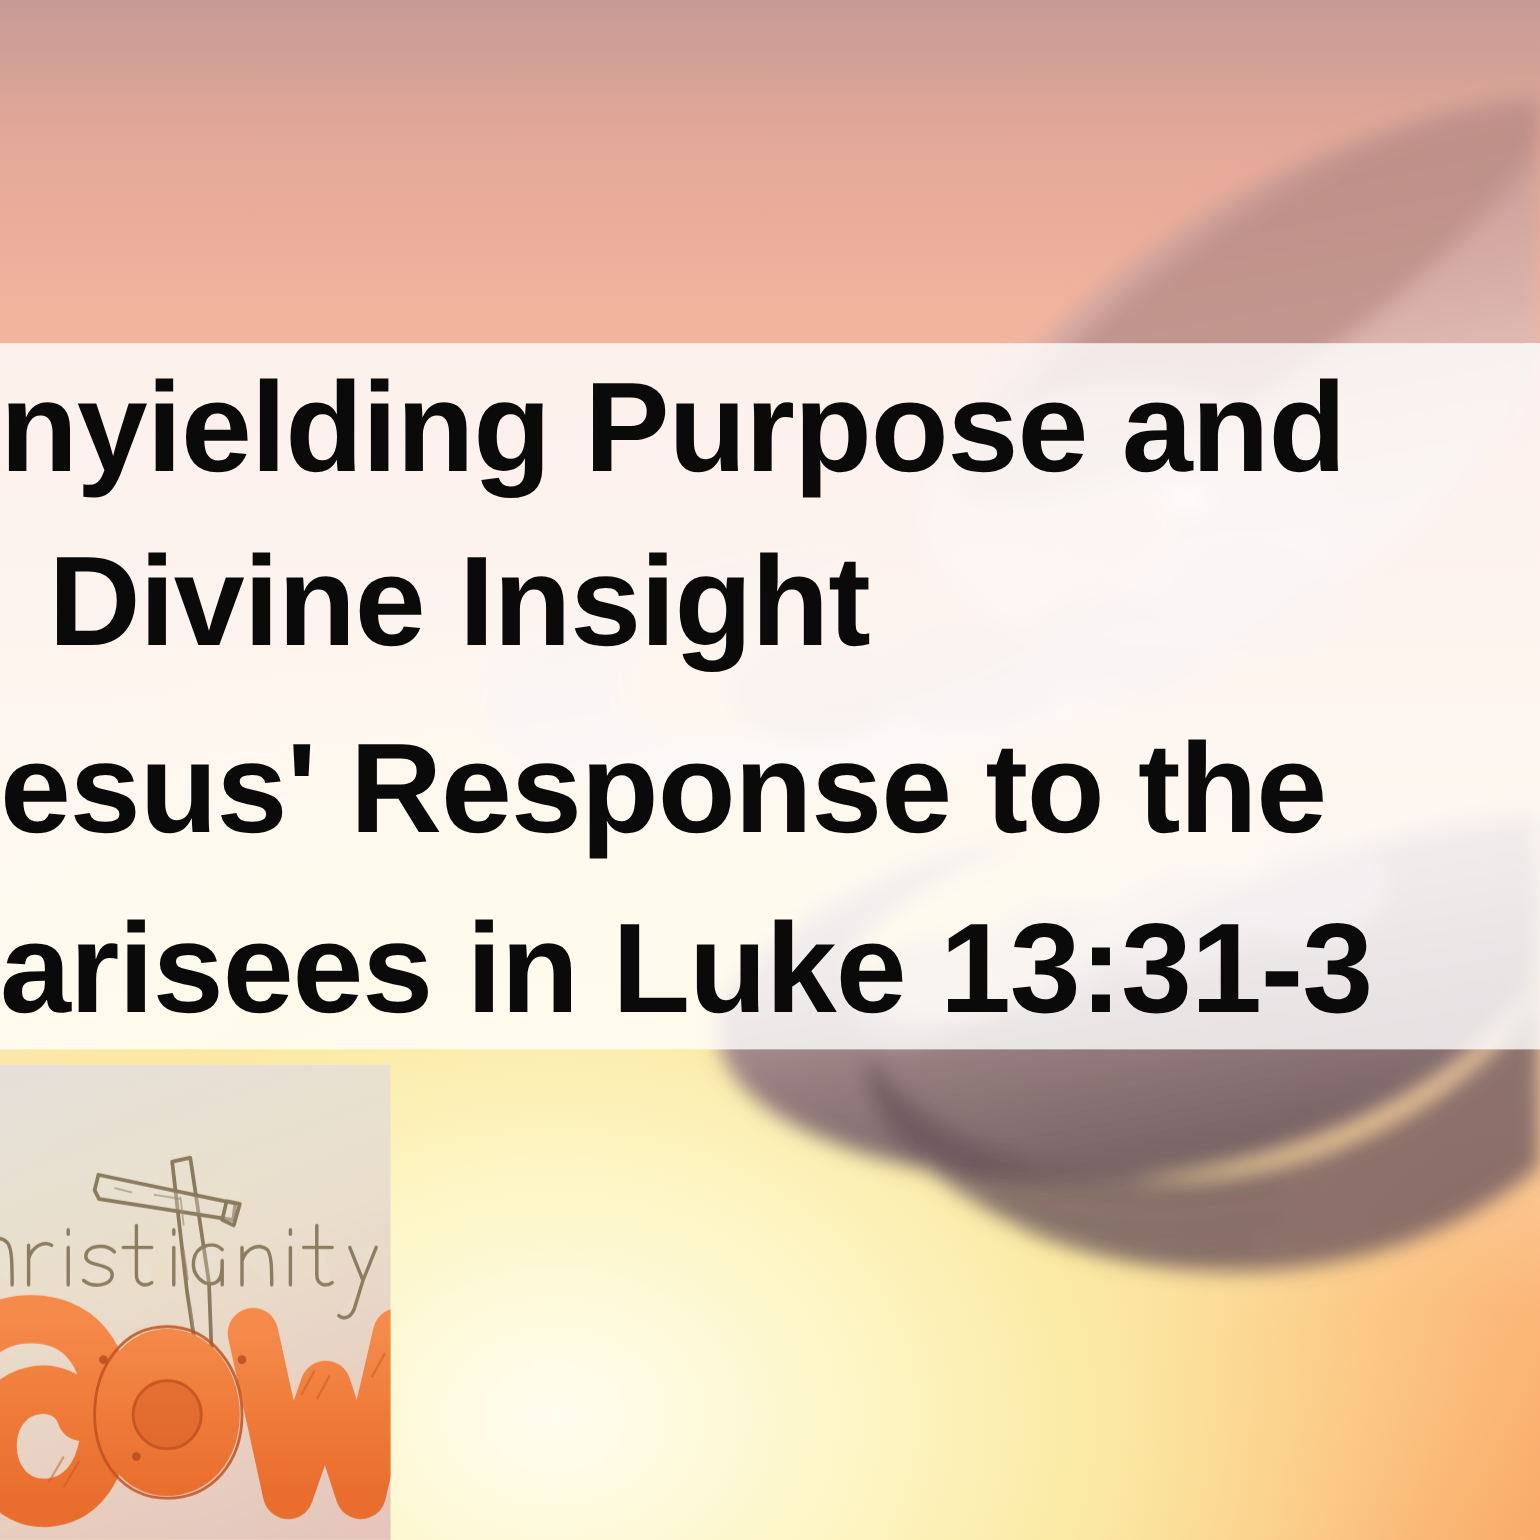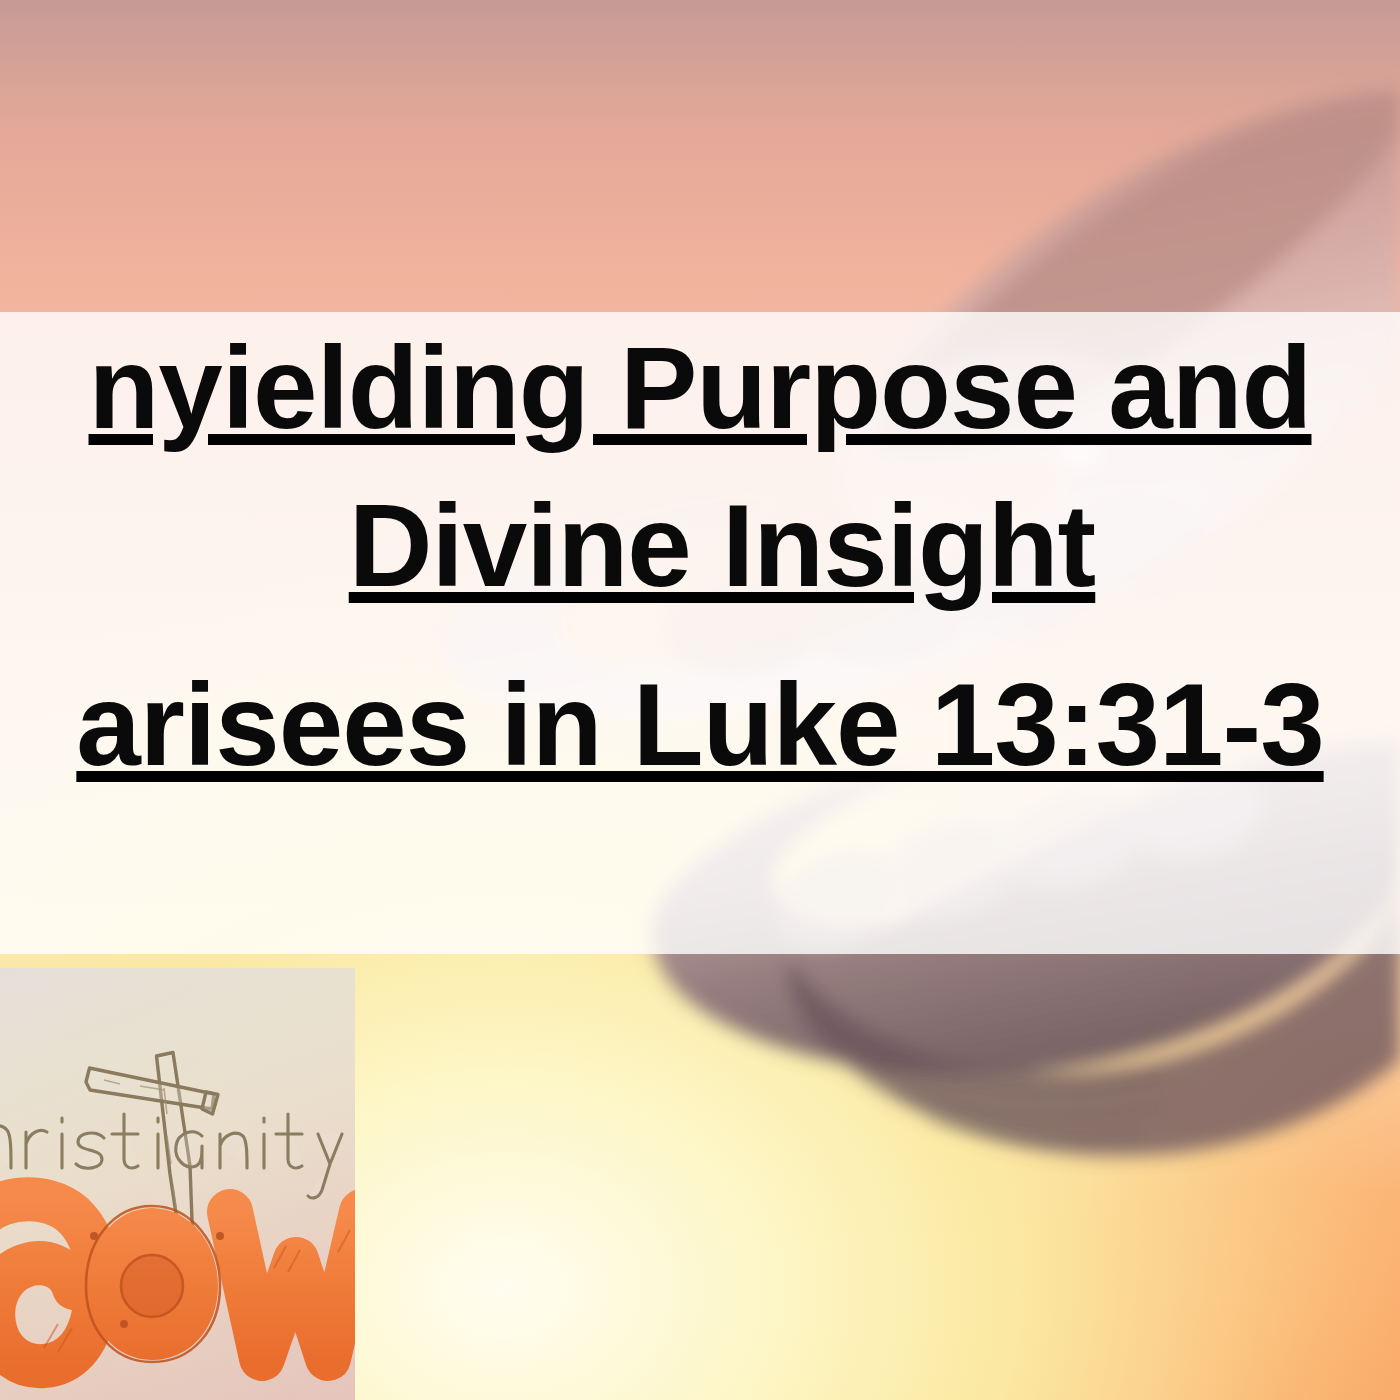--- a/index.html
+++ b/index.html
@@ -48,38 +48,37 @@
     background:rgba(255,255,255,0.80);
   }
 
   
   .title-block{
     position:absolute;
     left:0;right:0;
     top:312px;height:788px;
     display:flex;flex-direction:column;
     justify-content:flex-start;
-    align-items:center;
+    align-items:flex-start;
     overflow:hidden;
-    text-decoration:underline;
   }
   .tline{
     white-space:nowrap;
     font-weight:700;
     color:#0a0a0a;
     font-size:116px;
     line-height:1.0;
     letter-spacing:-1px;
     text-align:center;
     font-family:"Liberation Sans","DejaVu Sans",sans-serif;
   }
   .tl1{margin-top:18px;}
   .tl2{margin-top:42px;margin-left:44px;}
   .tl3{margin-top:54px;}
-  .tl4{margin-top:63px;}
+  .tl4{margin-top:48px;}
 
   
   .logo-box{
     position:absolute;
     left:0;top:968px;
     width:355px;height:432px;
     overflow:hidden;
     background:
       linear-gradient(160deg,
         rgba(228,223,220,0.95) 0%,
@@ -207,20 +206,21 @@
         <path d="M930,1118 C1000,1142 1072,1146 1140,1132"></path>
       </g>
     </svg>
   </div>
 
   <div class="text-band overlay-noclick"></div>
 
   <div class="title-block">
     <div class="tline tl1">nyielding Purpose and</div>
     <div class="tline tl2">Divine Insight</div>
+    <div class="tline tl3">esus' Response to the</div>
     <div class="tline tl4">arisees in Luke 13:31-3</div>
   </div>
 
   <div class="logo-box">
     <div class="logo-inner">
       <svg class="logo-svg" viewBox="0 0 400 432" aria-hidden="true">
         <defs>
           <linearGradient id="nowFill" x1="0" y1="0" x2="0" y2="1">
             <stop offset="0%" stop-color="#f58a4b"></stop>
             <stop offset="55%" stop-color="#ef7a38"></stop>

